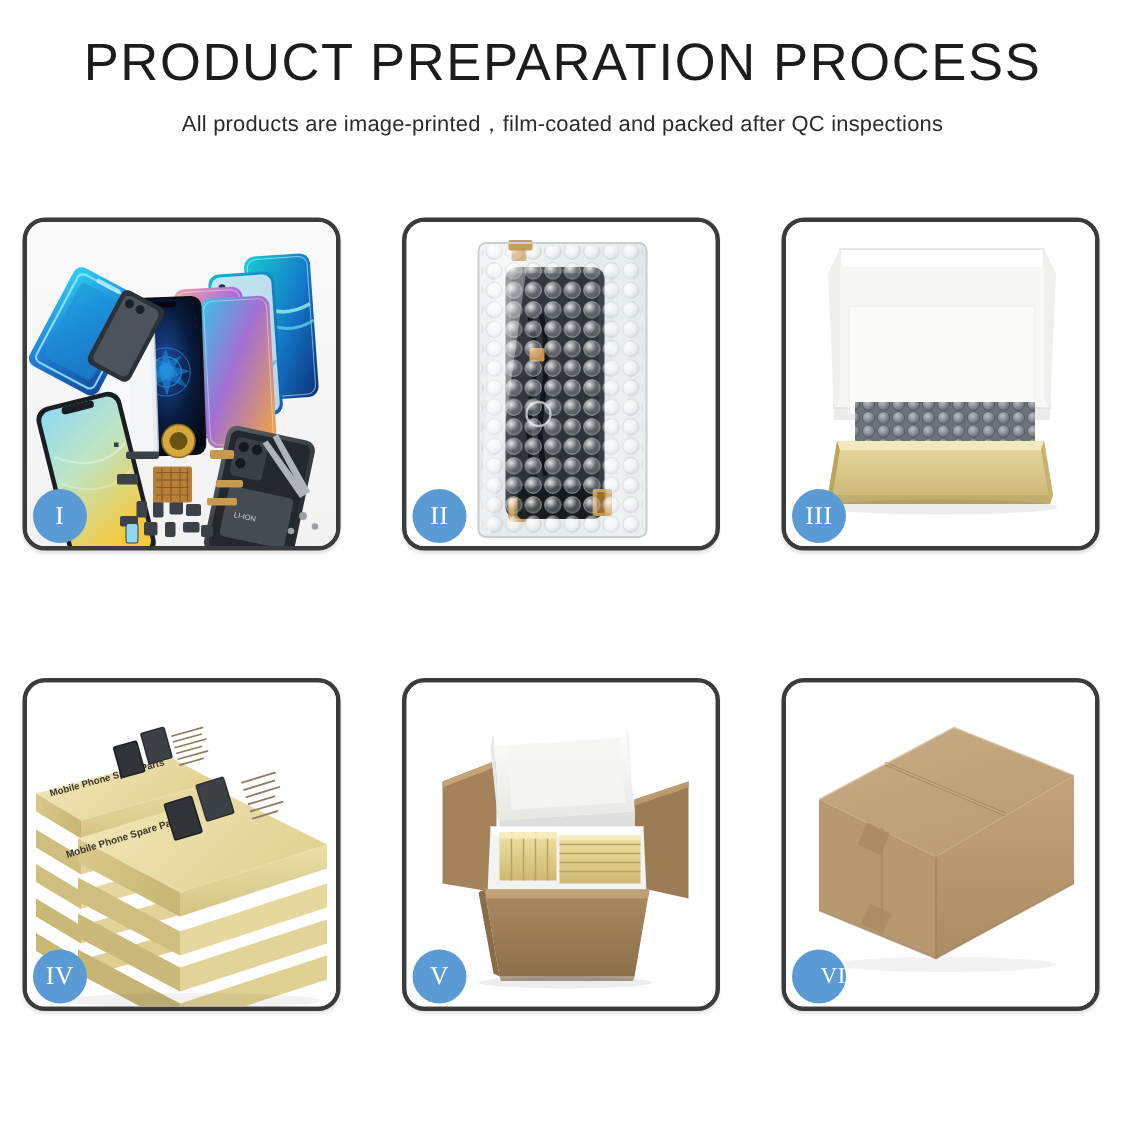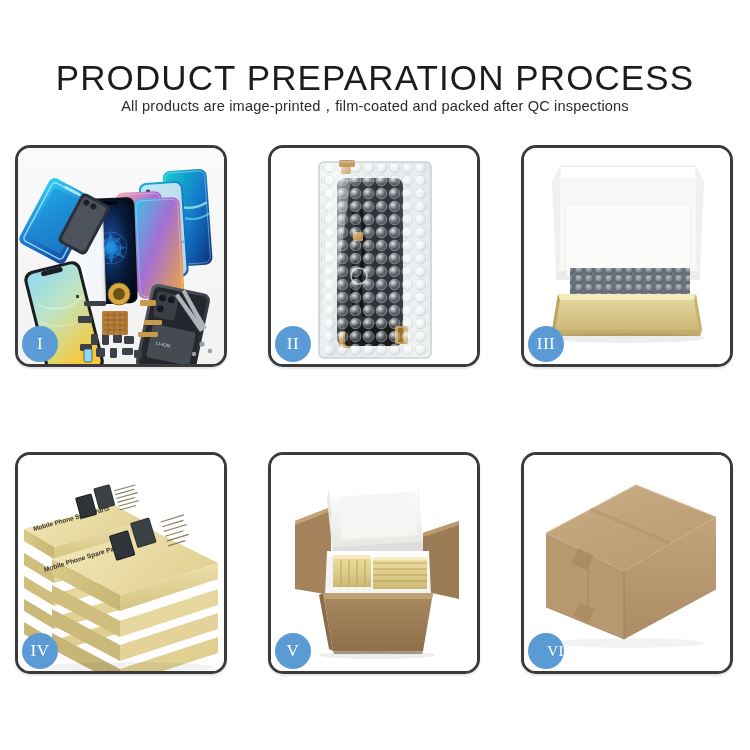--- a/index.html
+++ b/index.html
@@ -11,30 +11,30 @@
   }
   .page { position: relative; width: 750px; height: 750px; background:#fff; }
 
   .header { position:absolute; left:0; top:0; width:750px; text-align:center; }
   .title {
     font-family: "Liberation Sans", sans-serif;
     font-size: 35px;
     font-weight: 400;
     letter-spacing: 1.1px;
     color: #1c1c1c;
-    margin-top: 60px;
+    margin-top: 24px;
     line-height: 1.05;
     white-space: nowrap;
   }
   .subtitle {
     font-family: "Liberation Sans", sans-serif;
     font-size: 14.6px;
     font-weight: 400;
     color: #2b2b2b;
-    margin-top: 0;
+    margin-top: 12px;
     letter-spacing: .15px;
     white-space: nowrap;
   }
 
   .grid {
     position:absolute; left:15px; top:145px;
     width: 720px; height: 528px;
     display:grid;
     grid-template-columns: 212px 212px 212px;
     grid-template-rows: 222px 222px;

